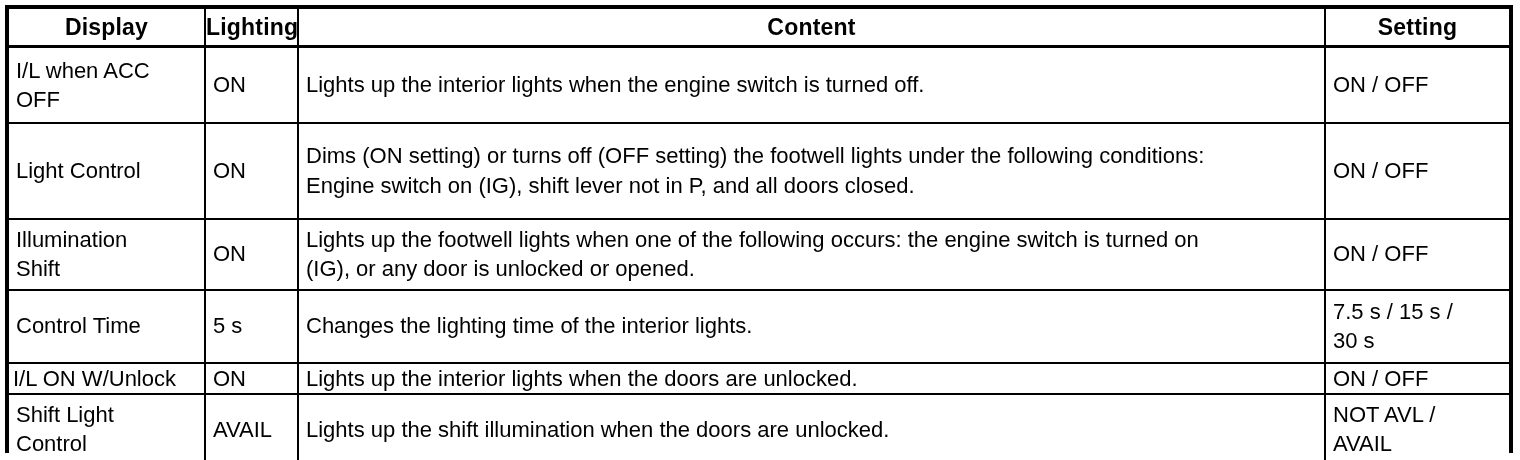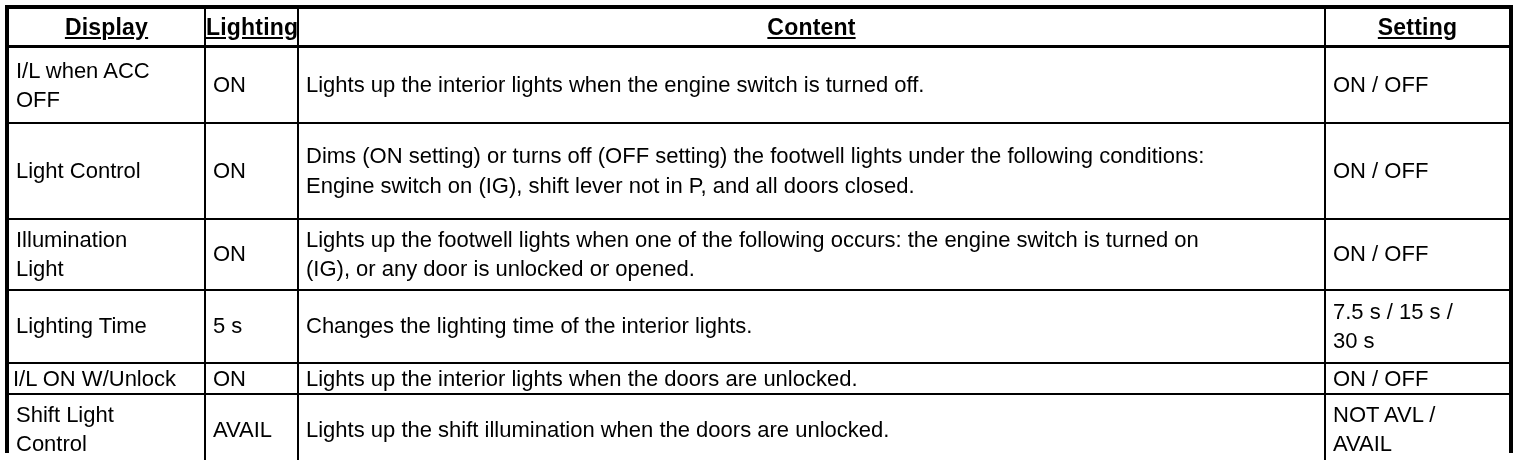--- a/index.html
+++ b/index.html
@@ -35,21 +35,21 @@
   }
 
   table.settings-table td,
   table.settings-table th {
     border: 2px solid #000000;
     padding: 0;
     background: #ffffff;
   }
 
   
-  table.settings-table tr:first-child th { border-top: none; text-decoration: underline; }
+  table.settings-table tr:first-child th { border-top: none; }
   table.settings-table tr:last-child td { border-bottom: none; }
   table.settings-table th:first-child,
   table.settings-table td:first-child { border-left: none; }
   table.settings-table th:last-child,
   table.settings-table td:last-child { border-right: none; }
 
   
   table.settings-table thead th { border-bottom: 3px solid #000000; }
 
   .col-display  { width: 196px; }
@@ -132,36 +132,36 @@
             <span class="txt">Dims (ON setting) or turns off (OFF setting) the footwell lights under the following conditions:
 Engine switch on (IG), shift lever not in P, and all doors closed.</span>
           </td>
         <td class="cell">
             <span class="txt">ON / OFF</span>
           </td>
       </tr>
       <tr class="row-h3">
         <td class="cell">
             <span class="txt">Illumination
-Light</span>
+Shift</span>
           </td>
         <td class="cell">
             <span class="txt">ON</span>
           </td>
         <td class="cell">
             <span class="txt">Lights up the footwell lights when one of the following occurs: the engine switch is turned on
 (IG), or any door is unlocked or opened.</span>
           </td>
         <td class="cell">
             <span class="txt">ON / OFF</span>
           </td>
       </tr>
       <tr class="row-h4">
         <td class="cell">
-            <span class="txt">Lighting Time</span>
+            <span class="txt">Control Time</span>
           </td>
         <td class="cell">
             <span class="txt">5 s</span>
           </td>
         <td class="cell">
             <span class="txt">Changes the lighting time of the interior lights.</span>
           </td>
         <td class="cell">
             <span class="txt">7.5 s / 15 s /
 30 s</span>

